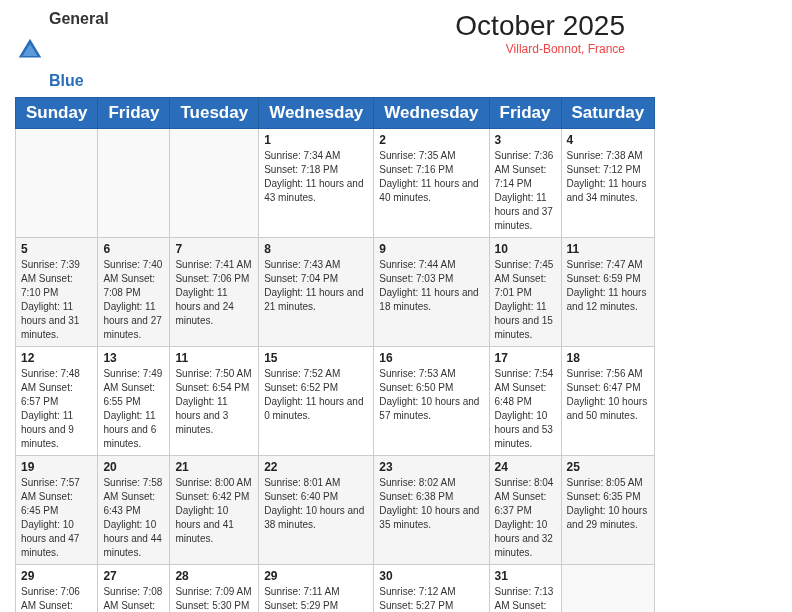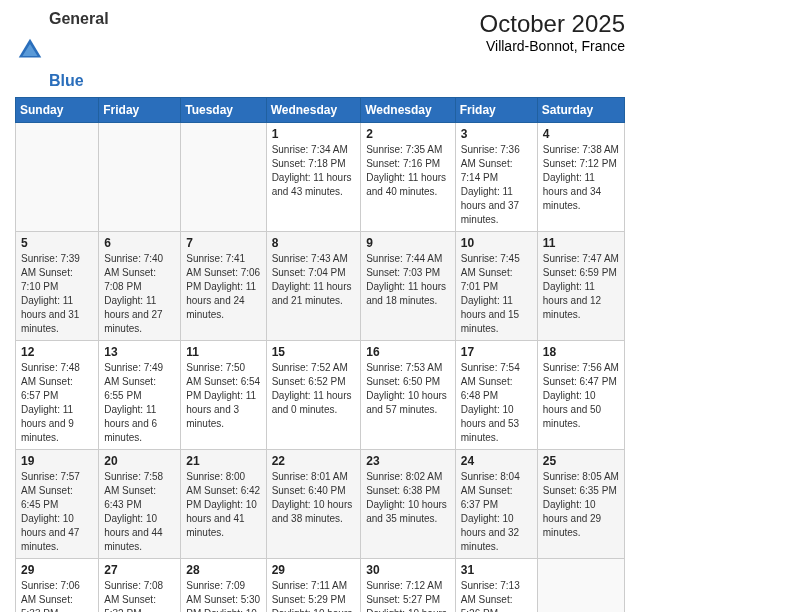--- a/index.html
+++ b/index.html
@@ -44,39 +44,39 @@
       margin-top: 44px;
     }
     .logo-icon {
       width: 30px;
       height: 30px;
     }
     .title-block {
       text-align: right;
     }
     .title-month {
-      font-size: 24px;
+      font-size: 28px;
       font-weight: normal;
       color: #222;
     }
     .title-location {
-      font-size: 14px;
-      color: #000000;
+      font-size: 12px;
+      color: #ef4444;
     }
     .calendar {
       width: 100%;
       border-collapse: collapse;
       border: 1px solid #ccc;
     }
     .calendar th {
       background: #2a6ebb;
       color: #fff;
-      font-size: 12px;
+      font-size: 17px;
       font-weight: bold;
-      padding: 5px 4px;
+      padding: 5px 10px;
       text-align: left;
       border: 1px solid #2060a0;
     }
     .calendar td {
       vertical-align: top;
       border: 1px solid #ccc;
       padding: 4px 5px;
       width: 113px;
       min-height: 75px;
       background: #fff;

